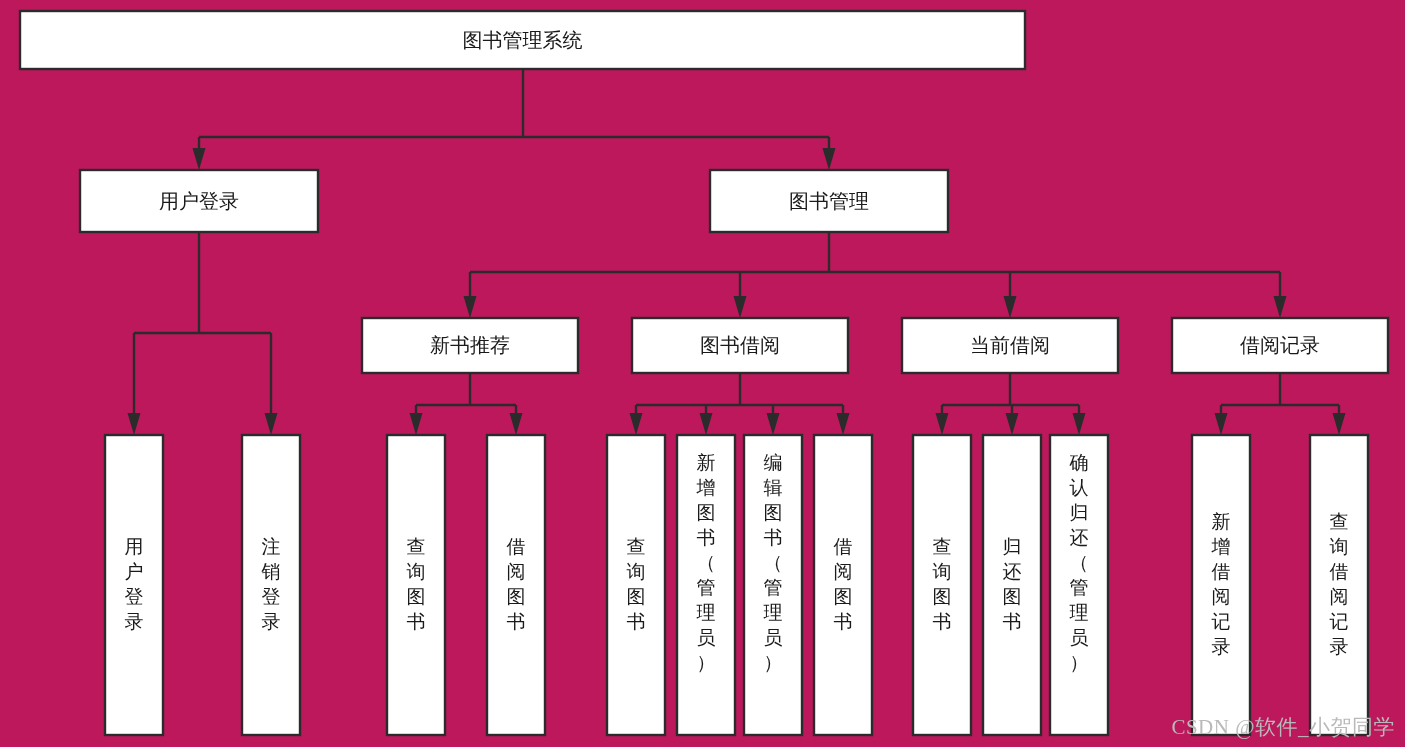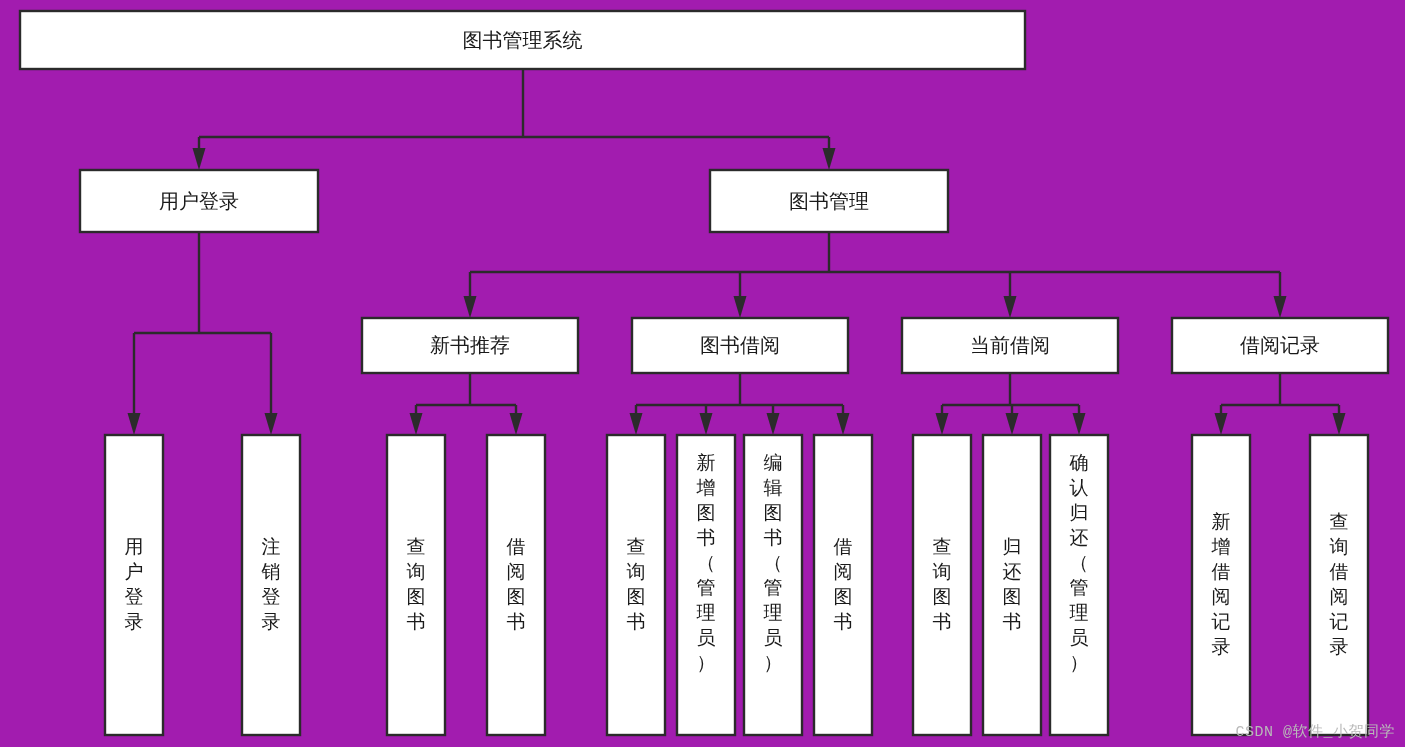--- a/index.html
+++ b/index.html
@@ -11,21 +11,21 @@
   body {
     width: 1405px;
     height: 747px;
     font-family: "DejaVu Sans", "Liberation Sans", sans-serif;
     overflow: hidden;
   }
   #diagram-root {
     position: relative;
     width: 1405px;
     height: 747px;
-    background: #a21caf;
+    background: #be185d;
   }
   svg#flow-svg {
     position: absolute;
     left: 0;
     top: 0;
     width: 1405px;
     height: 747px;
     display: block;
   }
   .node-box {
@@ -53,22 +53,22 @@
   .node-label-v {
     font-family: "DejaVu Sans", "Liberation Sans", sans-serif;
     font-size: 19px;
     fill: #1a1a1a;
     text-anchor: middle;
   }
   .watermark-text {
     position: absolute;
     right: 10px;
     bottom: 6px;
-    font-family: Liberation Mono, monospace;
-    font-size: 15px;
+    font-family: Liberation Serif, serif;
+    font-size: 21px;
     color: #b9b9b9;
     white-space: nowrap;
     letter-spacing: 0.5px;
     user-select: none;
   }
 </style>
 </head>
 <body>
 
 <div id="diagram-root">

